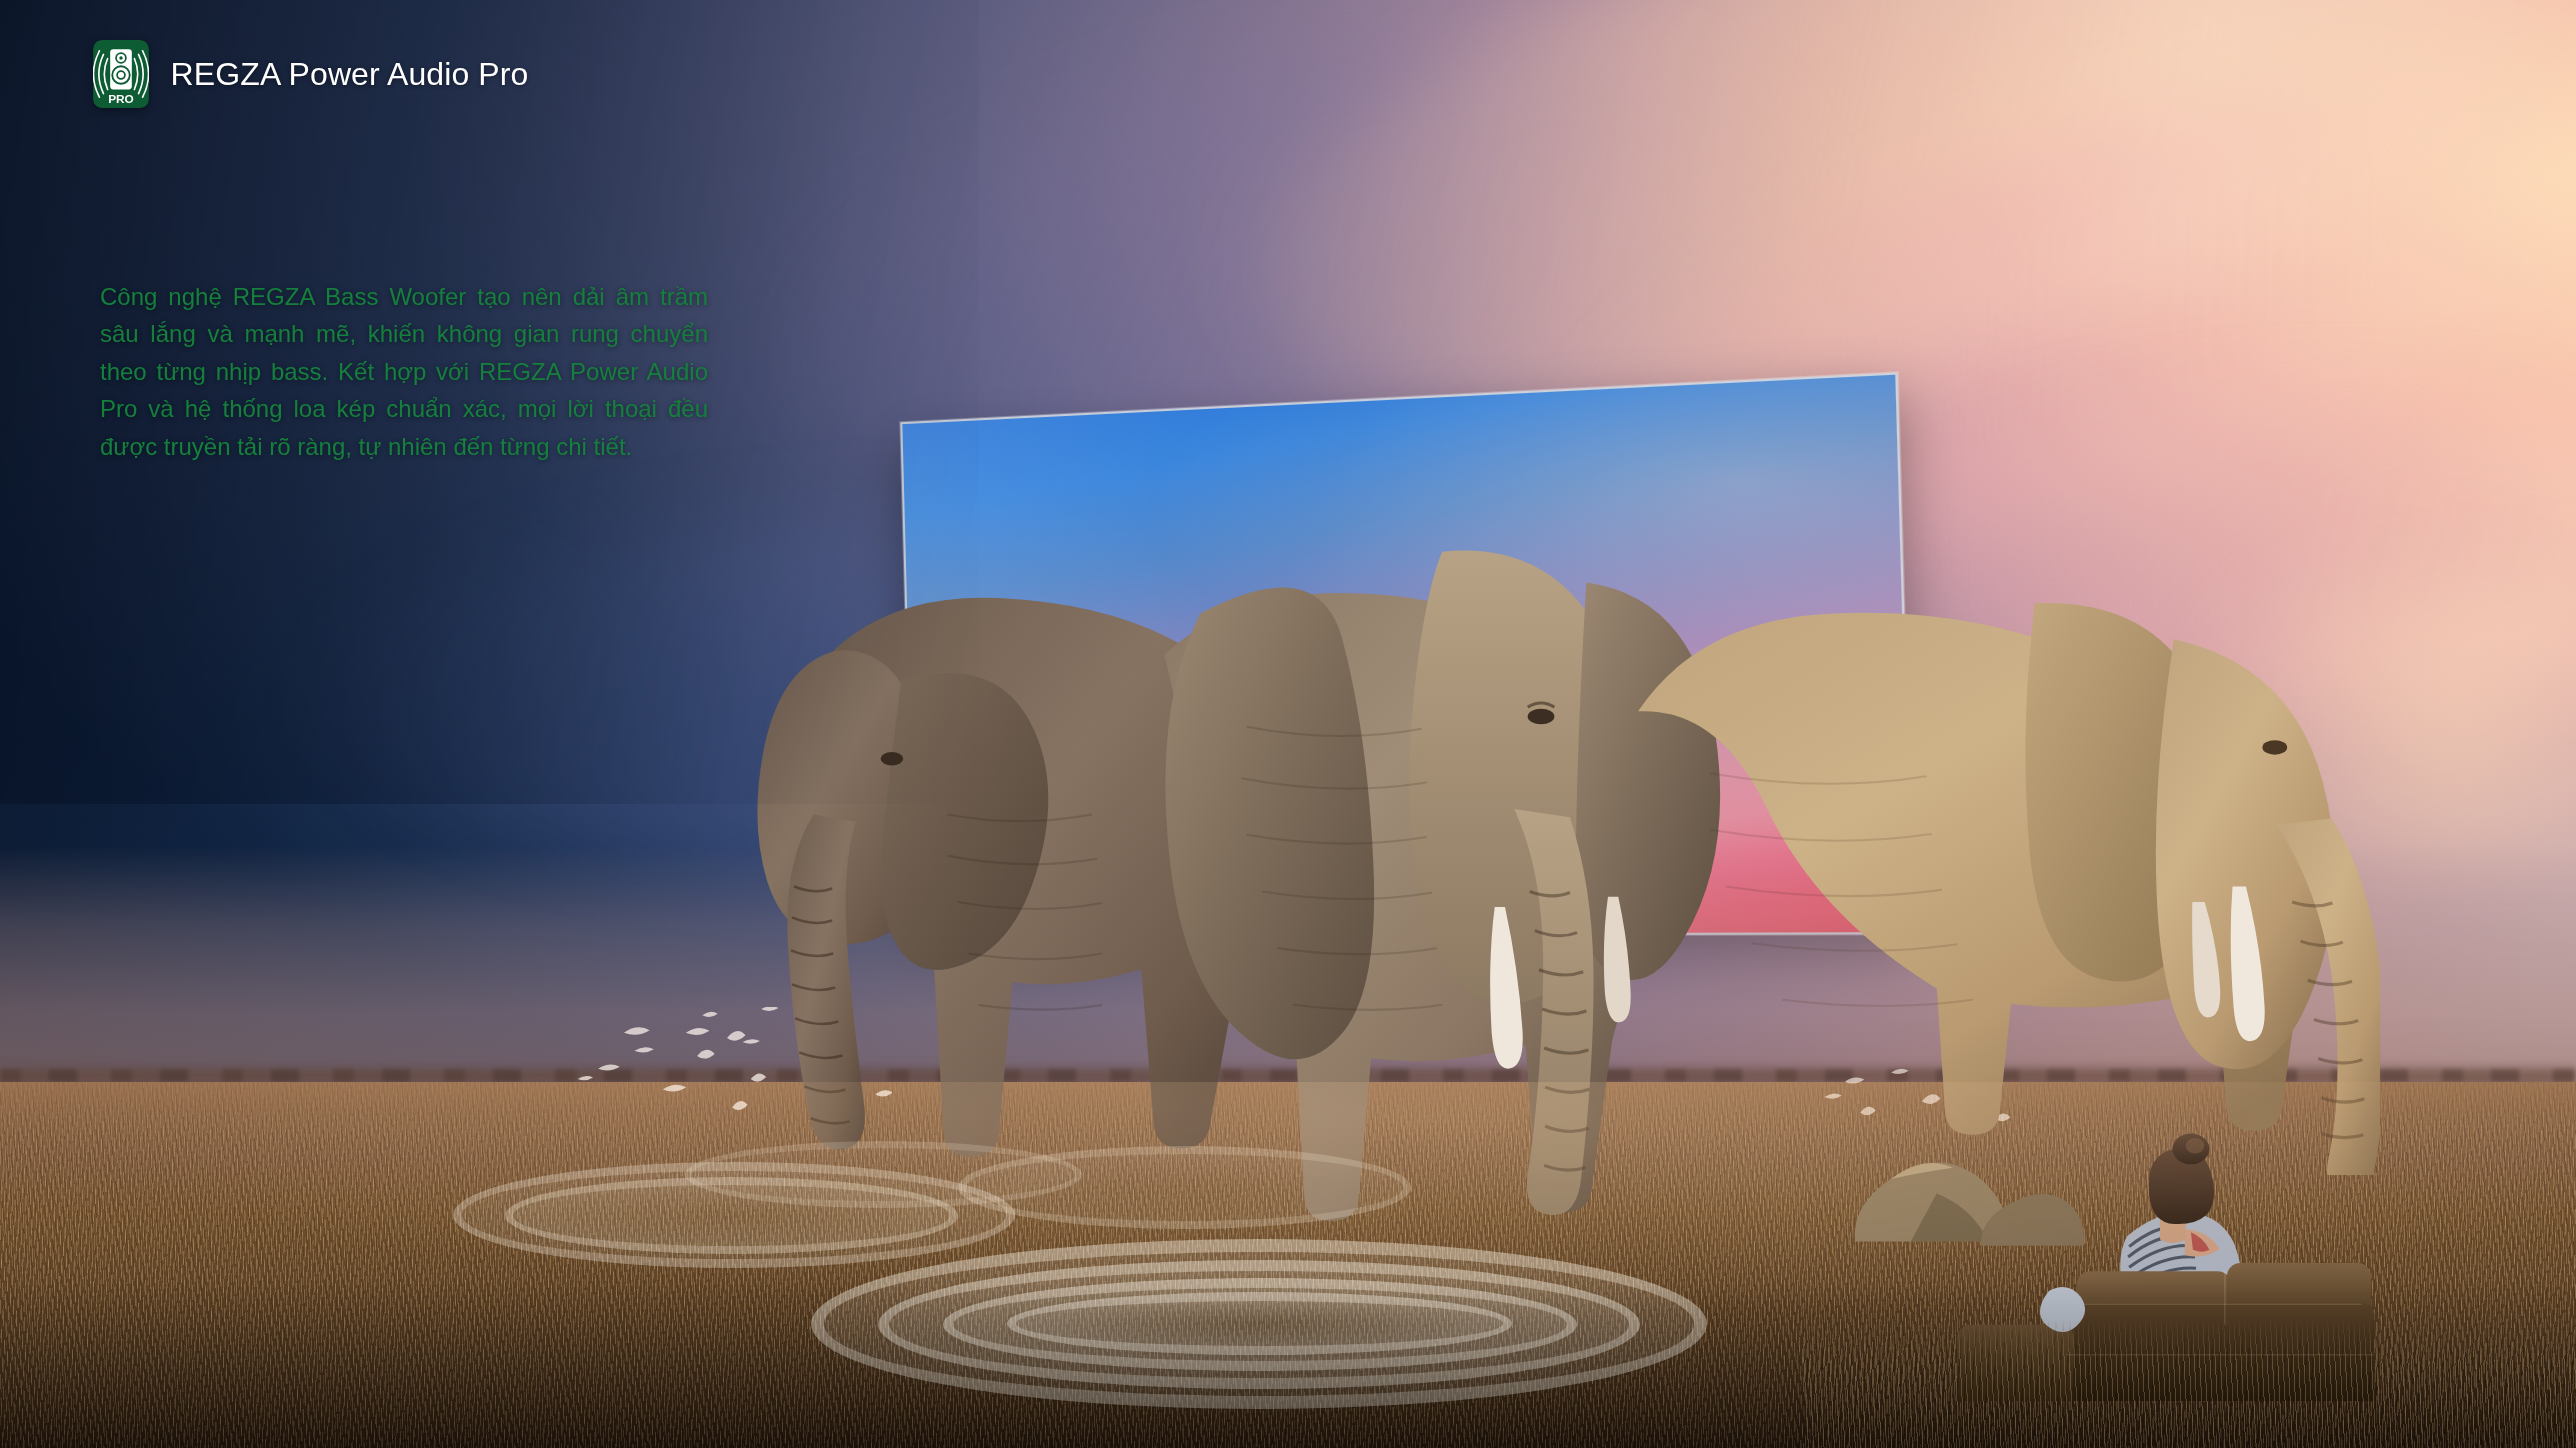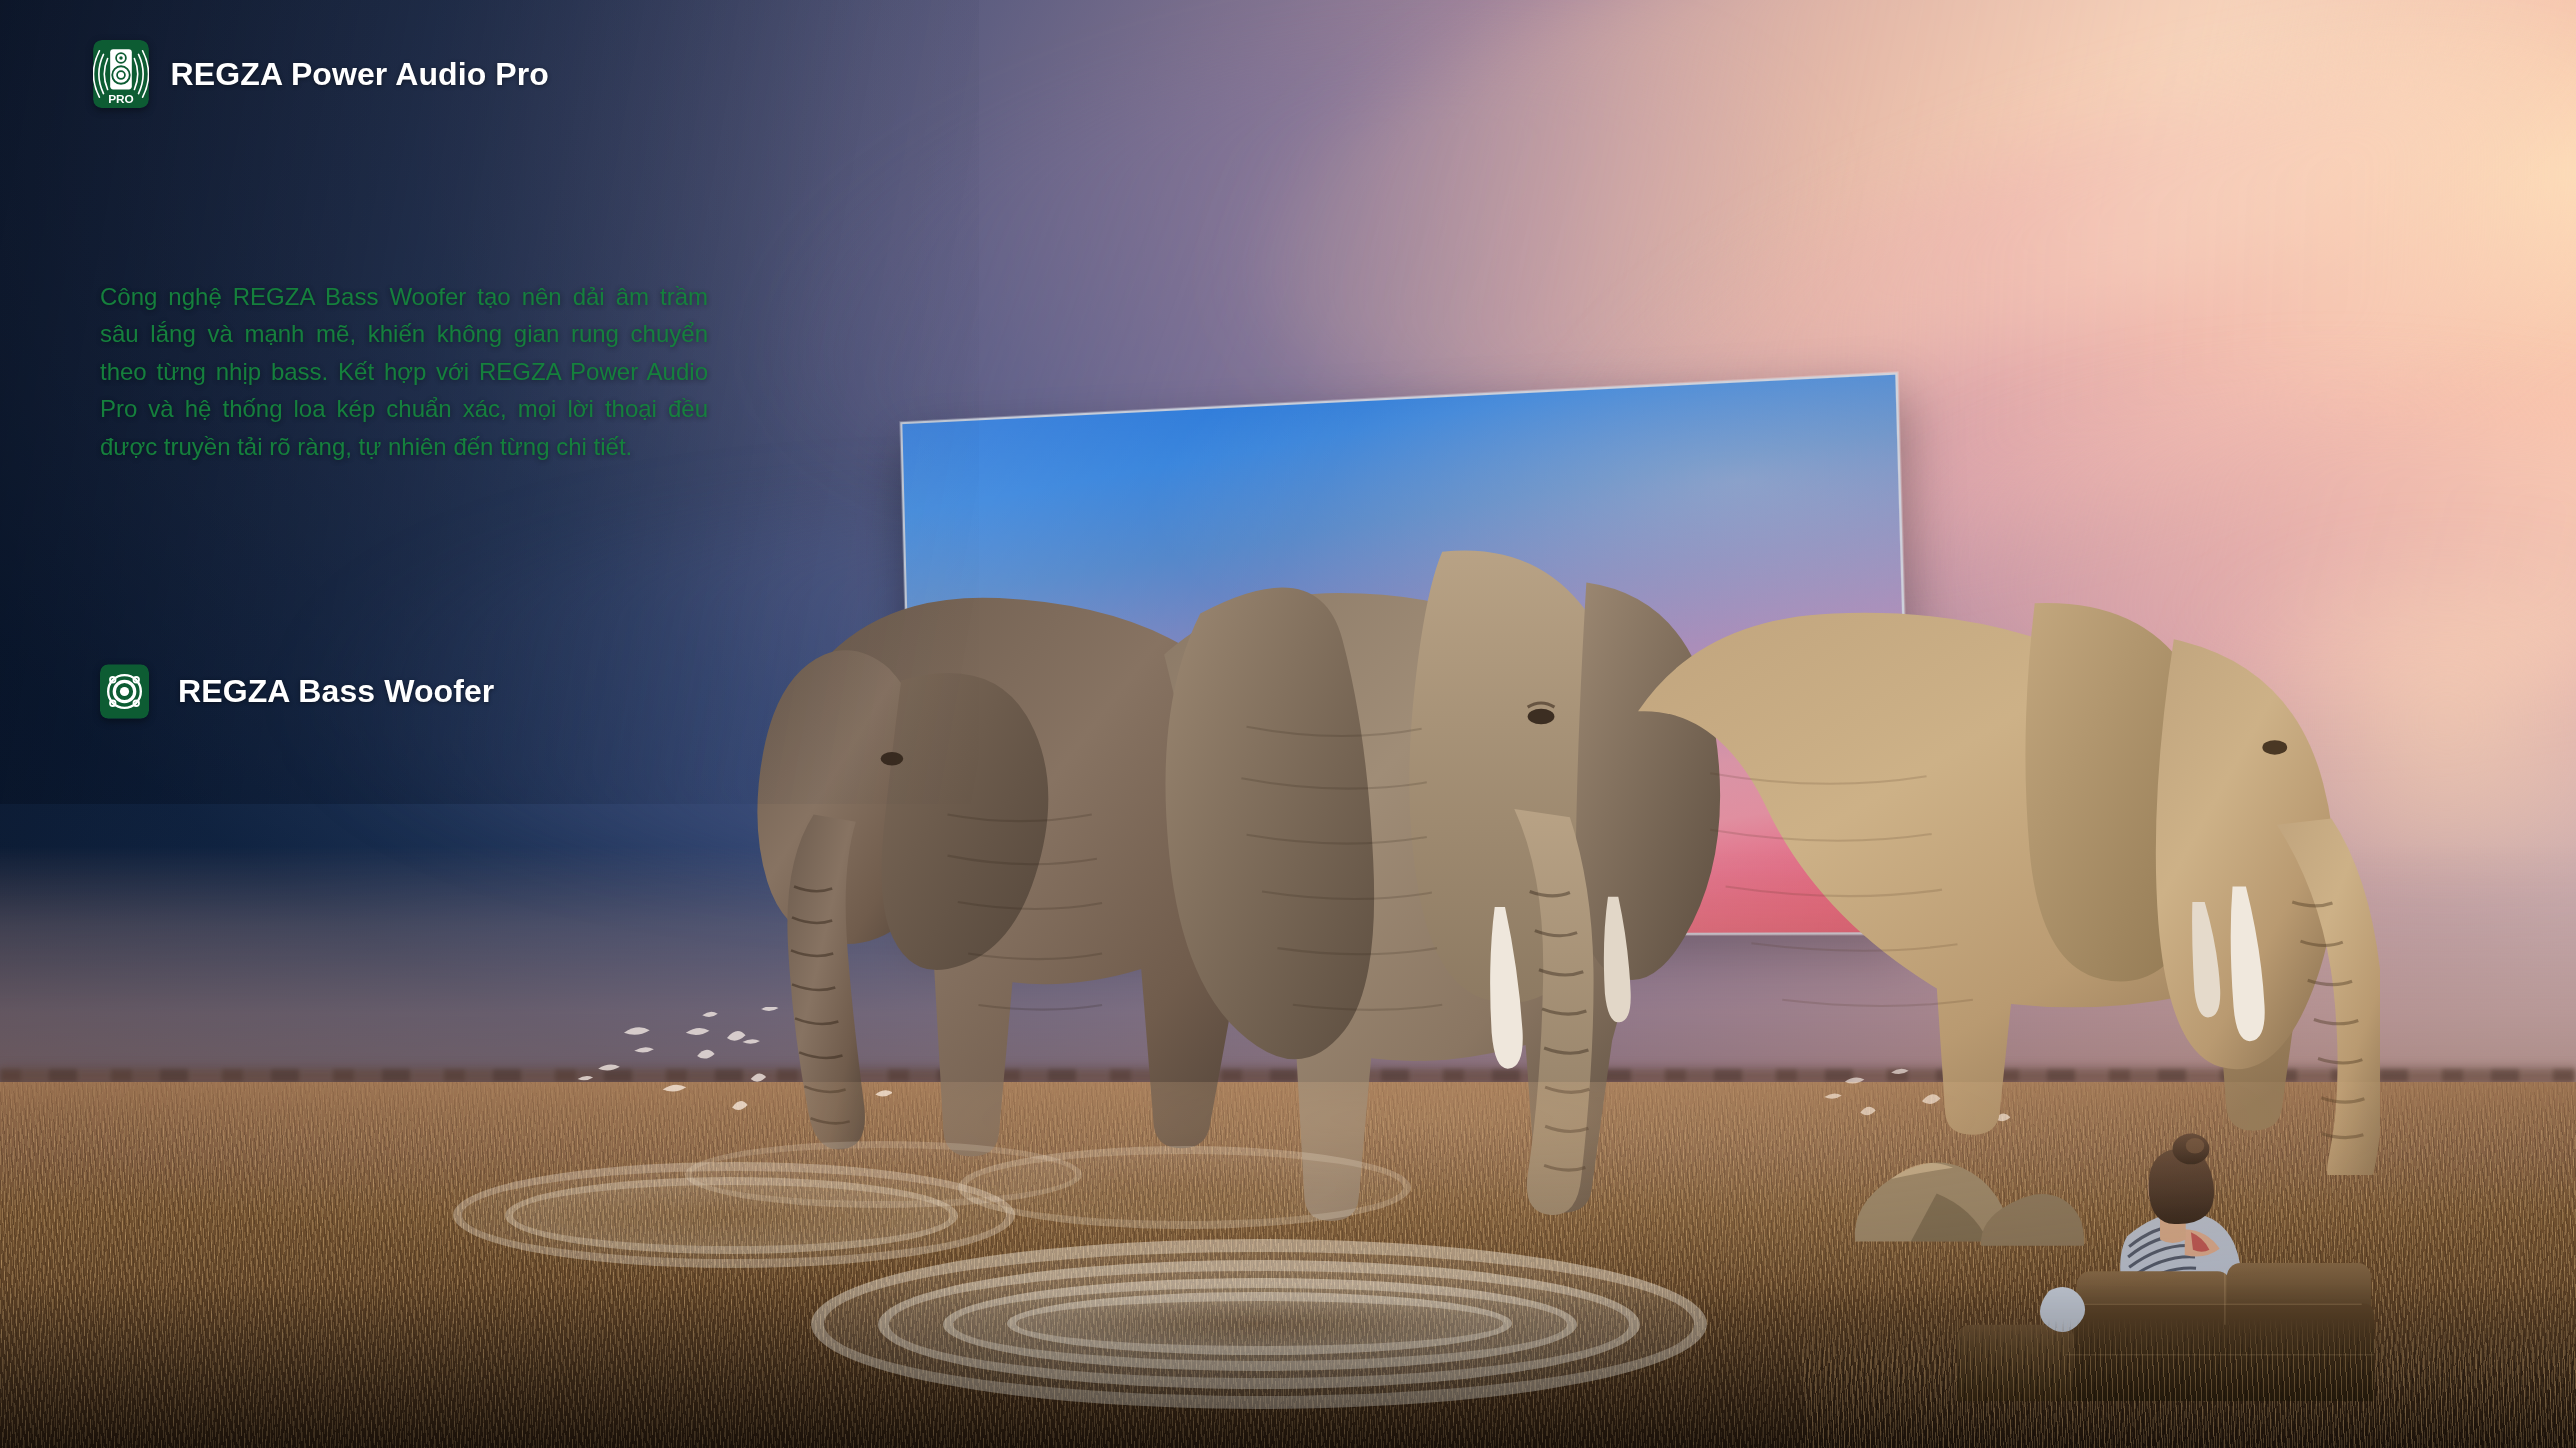--- a/index.html
+++ b/index.html
@@ -160,21 +160,21 @@
   .badge-row.bot{ left:100px; top:664px; }
 
   .badge{
     border-radius:8.2px; display:block; flex:none;
     box-shadow:0 2.1px 7.2px rgba(0,0,0,.35);
   }
   .badge.pro{ width:56px; height:68px; }
   .badge.woof{ width:49px; height:55px; }
 
   .badge-label{
-    color:#ffffff; font-weight:700; letter-spacing:0.1px;
+    color:#ffffff; font-weight:400; letter-spacing:0.1px;
     text-shadow:0 1px 4.1px rgba(0,0,0,.45);
     white-space:nowrap;
   }
   .badge-row.top .badge-label{ font-size:32px; margin-left:21.6px; }
   .badge-row.bot .badge-label{ font-size:32px; margin-left:29px; }
 
   .headline{
     position:absolute; left:92px; top:131px;
     color:#ffffff; font-weight:700;
     font-size:86px; line-height:1.06;
@@ -513,32 +513,15 @@
       <circle cx="54" cy="68" r="7.6" fill="none" stroke="#0d5c33" stroke-width="3.4"></circle>
 
       <text x="54" y="122" text-anchor="middle" fill="#ffffff" font-family="Liberation Sans, sans-serif" font-size="23" font-weight="bold">PRO</text>
     </svg>
     <span class="badge-label">REGZA Power Audio Pro</span>
   </div>
 
 
   <p class="body-copy">Công nghệ REGZA Bass Woofer tạo nên dải âm trầm sâu lắng và mạnh mẽ, khiến không gian rung chuyển theo từng nhịp bass. Kết hợp với REGZA Power Audio Pro và hệ thống loa kép chuẩn xác, mọi lời thoại đều được truyền tải rõ ràng, tự nhiên đến từng chi tiết.</p>
 
-  <div class="badge-row bot">
-    <svg class="badge woof" viewBox="0 0 96 106">
-      <rect x="0" y="0" width="96" height="106" rx="16" fill="#0d5c33"></rect>
-
-      <circle cx="48" cy="53" r="32" fill="none" stroke="#ffffff" stroke-width="4.6"></circle>
-
-      <circle cx="48" cy="53" r="20" fill="none" stroke="#ffffff" stroke-width="6.4"></circle>
-
-      <circle cx="48" cy="53" r="9" fill="#ffffff"></circle>
-
-      <circle cx="25" cy="30" r="5.4" fill="none" stroke="#ffffff" stroke-width="3.6"></circle>
-      <circle cx="71" cy="30" r="5.4" fill="none" stroke="#ffffff" stroke-width="3.6"></circle>
-      <circle cx="25" cy="76" r="5.4" fill="none" stroke="#ffffff" stroke-width="3.6"></circle>
-      <circle cx="71" cy="76" r="5.4" fill="none" stroke="#ffffff" stroke-width="3.6"></circle>
-    </svg>
-    <span class="badge-label">REGZA Bass Woofer</span>
-  </div>
 
 </div>
 
 
 </body></html>

